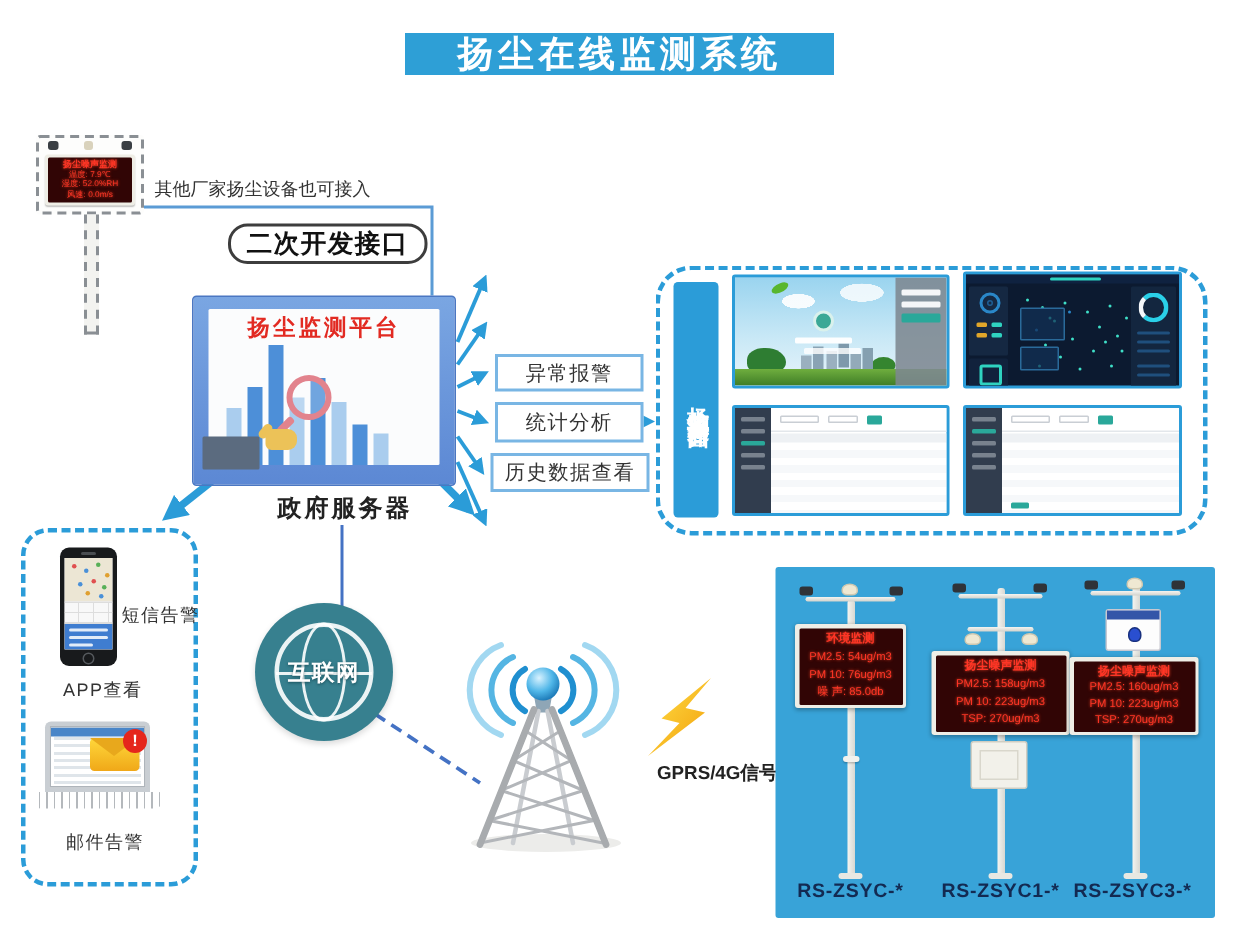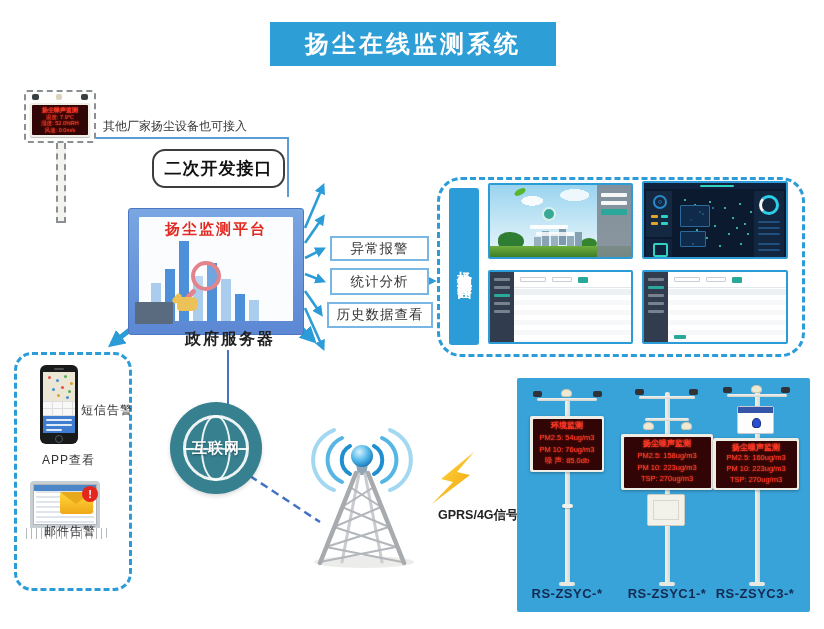--- a/index.html
+++ b/index.html
@@ -5,44 +5,44 @@
   * { box-sizing: border-box; margin: 0; padding: 0; }
   html,body { background:#fff; }
   .canvas {
     position: relative; width: 824px; height: 629px; background:#fff;
     font-family: "Liberation Sans", "DejaVu Sans", sans-serif; overflow: hidden;
   }
   .abs { position:absolute; }
 
   
   .banner {
-    left:270px; top:22px; width:286px; height:44px; background:#2e9fd6;
+    left:270px; top:22px; width:286px; height:28px; background:#2e9fd6;
     color:#fff; font-size:24px; font-weight:bold; letter-spacing:3px;
     display:flex; align-items:center; justify-content:center;
   }
 
   
   svg.connectors { left:0; top:0; pointer-events:none; }
 
   
   .dev-box { left:24px; top:90px; width:72px; height:53px; border:2px dashed #8a8f94; border-radius:3px; background:#fdfdfc; }
   .dev-pole { left:56px; top:143px; width:10px; height:80px; border:2px dashed #8a8f94; border-top:none; background:#f3f3f0; }
   .dev-sensor { top:2px; width:7px; height:6px; background:#3a3f44; border-radius:2px; }
   .dev-led { left:4px; top:11px; right:4px; bottom:4px; background:#efeee6; border-radius:2px; padding:2px; box-shadow:0 1px 1px rgba(0,0,0,.25); }
   .note-text { left:103px; top:118px; font-size:12px; color:#333; }
 
   
   .api-box {
-    left:152px; top:149px; width:133px; height:39px; border:2px solid #3d3d3d; border-radius:13px;
+    left:152px; top:149px; width:133px; height:27px; border:2px solid #3d3d3d; border-radius:13px;
     background:#fff; color:#111; font-size:17px; font-weight:600; letter-spacing:1px;
     display:flex; align-items:center; justify-content:center;
   }
 
   
-  .monitor { left:128px; top:208px; width:176px; height:127px; background:linear-gradient(180deg,#7aa6e2,#5c88d4); border:1px solid #4b77c2; border-radius:3px; }
+  .monitor { left:128px; top:197px; width:176px; height:127px; background:linear-gradient(180deg,#7aa6e2,#5c88d4); border:1px solid #4b77c2; border-radius:3px; }
   .monitor-screen { left:10px; top:8px; right:10px; bottom:13px; background:#fbfcfd; border-radius:1px; overflow:hidden; }
   .monitor-title { width:100%; text-align:center; margin-top:3px; color:#e22a22; font-size:15px; font-weight:bold; letter-spacing:2px; }
   .bars { left:12px; right:8px; bottom:0; height:82px; display:flex; align-items:flex-end; gap:4px; }
   .bars i { display:block; width:10px; }
   .bar-d { background:#4d8fd8; } .bar-l { background:#aacdee; }
   .slate-rect { left:6px; top:93px; width:38px; height:22px; background:#5b6b7f; border-radius:1px; }
   .magnifier { left:62px; top:52px; width:30px; height:30px; border:4px solid #e2838d; border-radius:50%; background:rgba(255,255,255,.2); }
   .mag-handle { left:59px; top:79px; width:5px; height:13px; background:#e2838d; border-radius:2px; transform:rotate(45deg); }
   .hand-palm { left:48px; top:88px; width:21px; height:14px; background:#ecc258; border-radius:4px 6px 6px 4px; }
   .hand-finger { left:45px; top:84px; width:6px; height:11px; background:#ecc258; border-radius:3px; transform:rotate(40deg); }
@@ -358,21 +358,21 @@
   <div class="abs laptop-screen">
     <div class="laptop-inner">
       <div class="laptop-head"></div>
       <div class="laptop-lines"></div>
     </div>
   </div>
   <div class="abs laptop-base"></div>
   <div class="abs envelope">
     <div class="abs env-badge">!</div>
   </div>
-  <div class="abs alert-label" style="left:44px; top:523px">邮件告警</div>
+  <div class="abs alert-label" style="left:44px; top:553px">邮件告警</div>
 
   <div class="abs internet">
     <div class="net-ring"></div>
     <div class="internet-label">互联网</div>
   </div>
 
   <svg class="abs" style="left:300px; top:412px" width="115" height="158" viewBox="0 0 115 158">
     <defs>
       <radialGradient id="ballG" cx="38%" cy="32%" r="75%">
         <stop offset="0%" stop-color="#d8f2ff"></stop>

